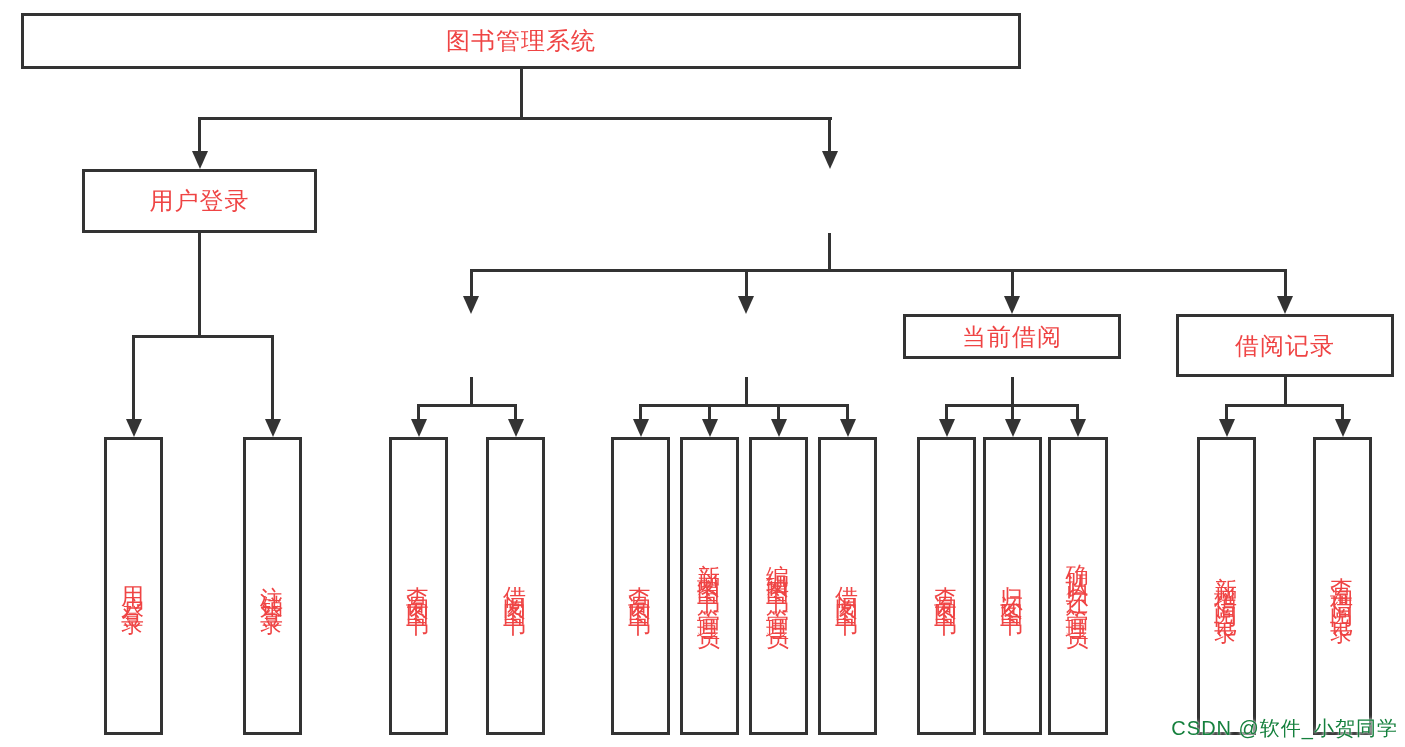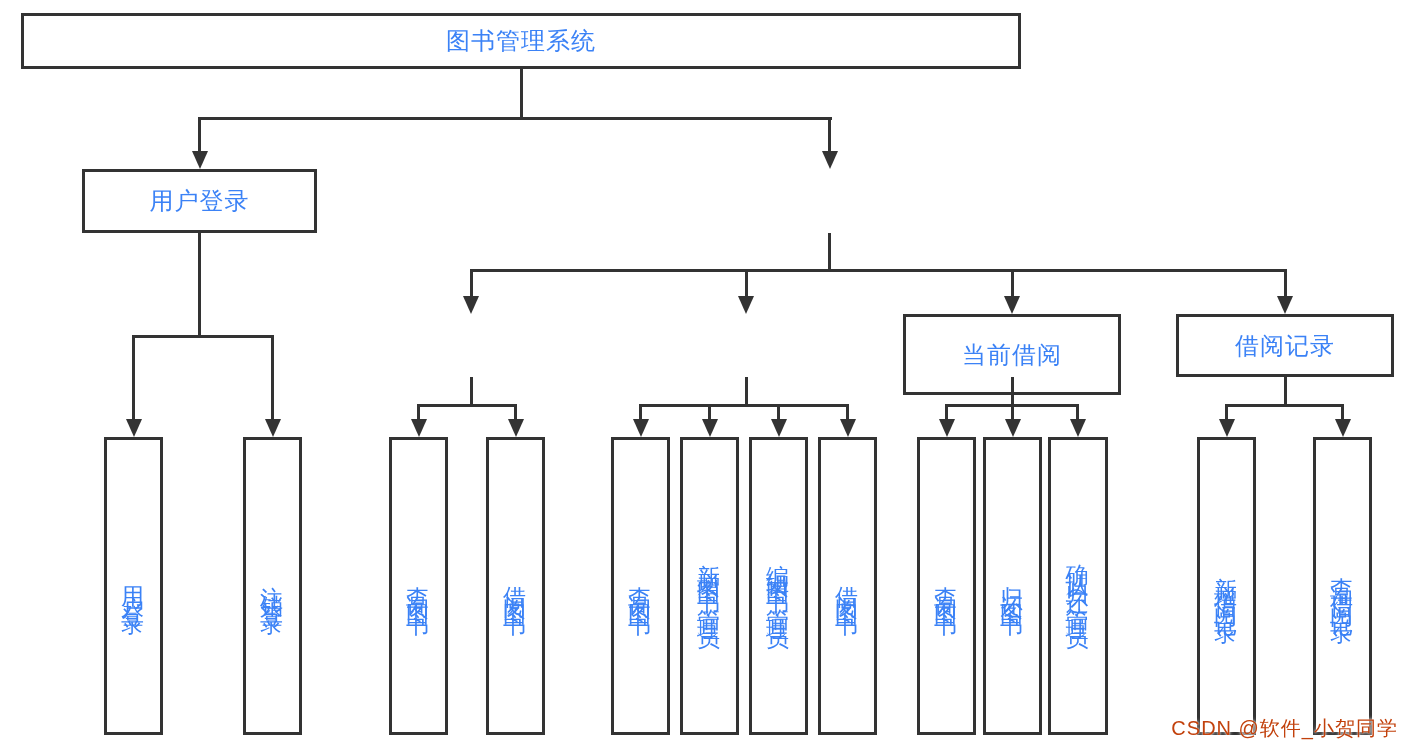--- a/index.html
+++ b/index.html
@@ -9,21 +9,21 @@
     height: 747px;
     background: #ffffff;
     font-family: "Liberation Sans", sans-serif;
     overflow: hidden;
   }
   .box {
     position: absolute;
     box-sizing: border-box;
     background: #ffffff;
     border: 3px solid #333333;
-    color: #3b82f6;
+    color: #ef4444;
     display: flex;
     align-items: center;
     justify-content: center;
     font-size: 24px;
     letter-spacing: 1px;
     white-space: nowrap;
   }
   .vbox {
     font-size: 23px;
     writing-mode: vertical-rl;
@@ -41,21 +41,21 @@
     height: 0;
     border-left: 8px solid transparent;
     border-right: 8px solid transparent;
     border-top: 18px solid #333333;
   }
   .watermark {
     position: absolute;
     right: 7px;
     bottom: 5px;
     font-size: 20px;
-    color: #c2410c;
+    color: #15803d;
     letter-spacing: 1px;
     text-shadow: 0 0 2px #ffffff, 0 0 4px #ffffff;
     z-index: 5;
     white-space: nowrap;
   }
 </style>
 </head>
 <body>
 
 <div class="canvas">
@@ -92,21 +92,21 @@
     <div class="line" style="left:469.5px;  top:269px; width:3px; height:29px;"></div>
     <div class="arrow" style="left:463px;   top:296px;"></div>
     <div class="line" style="left:744.5px;  top:269px; width:3px; height:29px;"></div>
     <div class="arrow" style="left:738px;   top:296px;"></div>
     <div class="line" style="left:1010.5px; top:269px; width:3px; height:29px;"></div>
     <div class="arrow" style="left:1004px;  top:296px;"></div>
     <div class="line" style="left:1283.5px; top:269px; width:3px; height:29px;"></div>
     <div class="arrow" style="left:1277px;  top:296px;"></div>
   </div>
 
-  <div class="box" style="left:903px;  top:314px; width:218px; height:81px;">
+  <div class="box" style="left:903px;  top:314px; width:218px; height:45px;">
     <span>当前借阅</span>
   </div>
   <div class="box" style="left:1176px; top:314px; width:218px; height:63px;">
     <span>借阅记录</span>
   </div>
 
   <div>
     <div class="line" style="left:469.5px; top:377px; width:3px;  height:28px;"></div>
     <div class="line" style="left:417px;   top:403.5px; width:100px; height:3px;"></div>
     <div class="line" style="left:417px;   top:404px; width:3px; height:17px;"></div>

